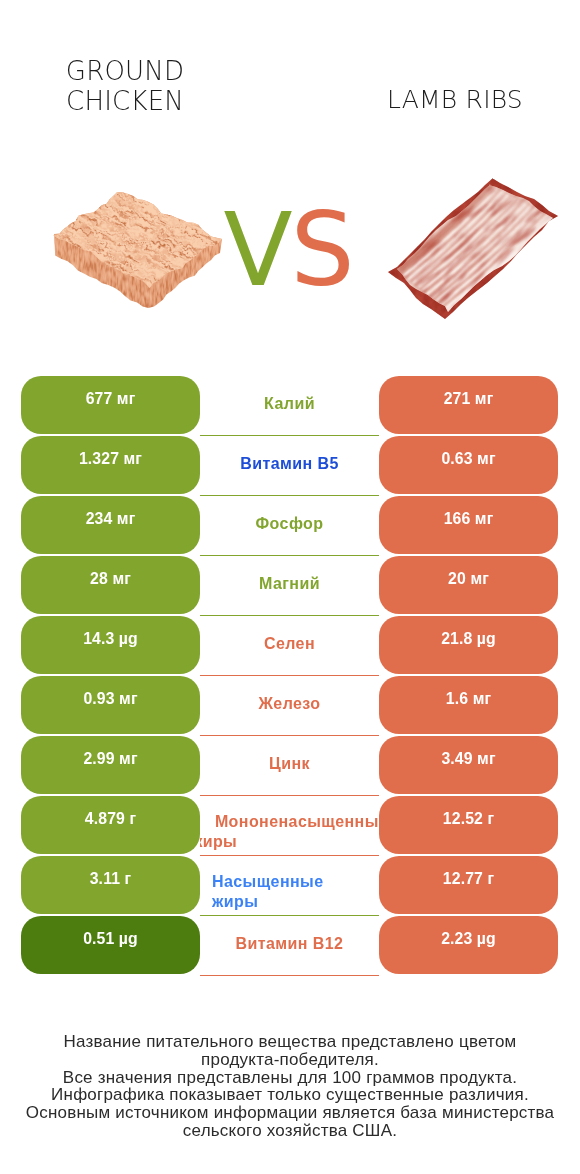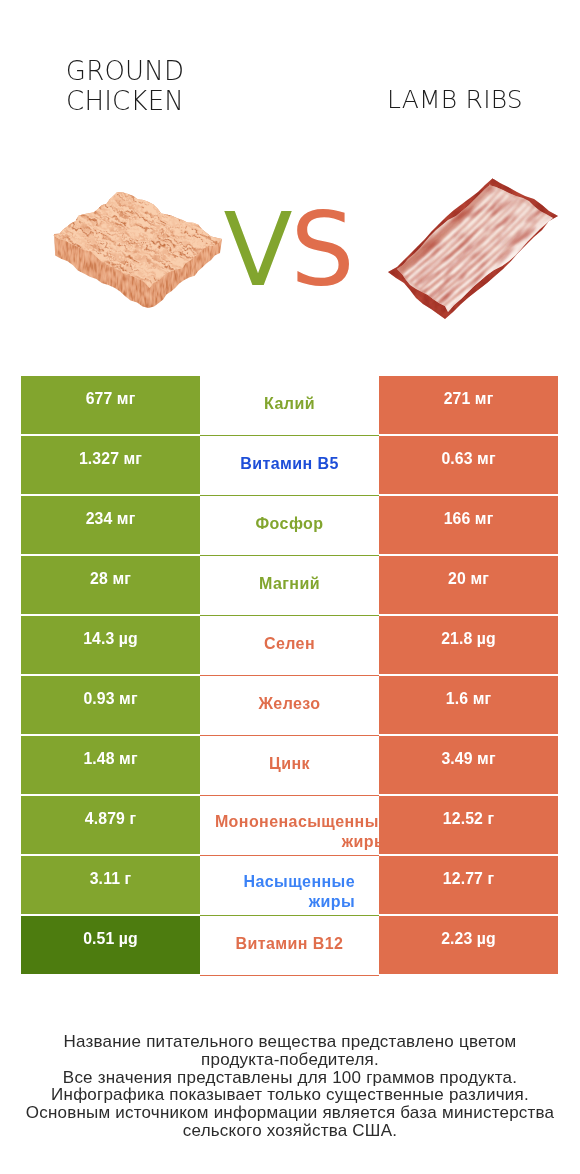--- a/index.html
+++ b/index.html
@@ -18,22 +18,22 @@
 
   .img-chicken{position:absolute;left:45px;top:150px;width:190px;height:140px;}
   .img-lamb{position:absolute;left:380px;top:135px;width:190px;height:165px;}
 
   .table{position:absolute;left:0;top:344px;width:580px;}
   .row{position:relative;height:58px;margin-bottom:2px;}
   .cell{position:absolute;top:0;height:58px;box-sizing:border-box;
         display:flex;align-items:center;justify-content:center;}
   .cl{left:21px;width:179px;}
   .cr{left:379px;width:179px;}
-  .cm{left:200px;width:179px;height:60px;background:#fff;overflow:hidden;text-align:right;padding:0 24px;}
-  .cl,.cr{color:#fff;font-size:15.8px;font-weight:700;letter-spacing:.12px;line-height:16px;padding-bottom:12px;}
+  .cm{left:200px;width:179px;height:60px;background:#fff;overflow:hidden;text-align:left;padding:0 12px;}
+  .cl,.cr{color:#fff;font-size:15.8px;font-weight:700;letter-spacing:.12px;line-height:16px;padding-bottom:12px;border-radius:20px;}
   .cm b{font-size:16px;font-weight:700;line-height:20px;display:block;white-space:nowrap;letter-spacing:.42px;position:relative;top:-2px;}
   .cm .wrap{display:block;white-space:normal;top:6px;}
   .cm .clip{text-indent:24px;}
 
   .footer{position:absolute;left:0;top:1001px;width:580px;text-align:center;
           color:#2b2b2b;font-size:17px;line-height:17.75px;letter-spacing:.22px;}
 </style>
 </head>
 <body>
 
@@ -221,21 +221,21 @@
         <div class="cell cr" style="background:#e06e4c">21.8 µg</div>
       </div>
       <div class="row">
         <div class="cell cl" style="background:#82a52e">0.93 мг</div>
         <div class="cell cm" style="box-shadow:inset 0 -1px 0 0 #e06e4c">
           <b style="color:#e06e4c">Железо</b>
         </div>
         <div class="cell cr" style="background:#e06e4c">1.6 мг</div>
       </div>
       <div class="row">
-        <div class="cell cl" style="background:#82a52e">1.48 мг</div>
+        <div class="cell cl" style="background:#82a52e">2.99 мг</div>
         <div class="cell cm" style="box-shadow:inset 0 -1px 0 0 #e06e4c">
           <b style="color:#e06e4c">Цинк</b>
         </div>
         <div class="cell cr" style="background:#e06e4c">3.49 мг</div>
       </div>
       <div class="row">
         <div class="cell cl" style="background:#82a52e">4.879 г</div>
         <div class="cell cm" style="box-shadow:inset 0 -1px 0 0 #e06e4c">
           <b style="color:#e06e4c" class="wrap clip">Мононенасыщенные жиры</b>
         </div>

